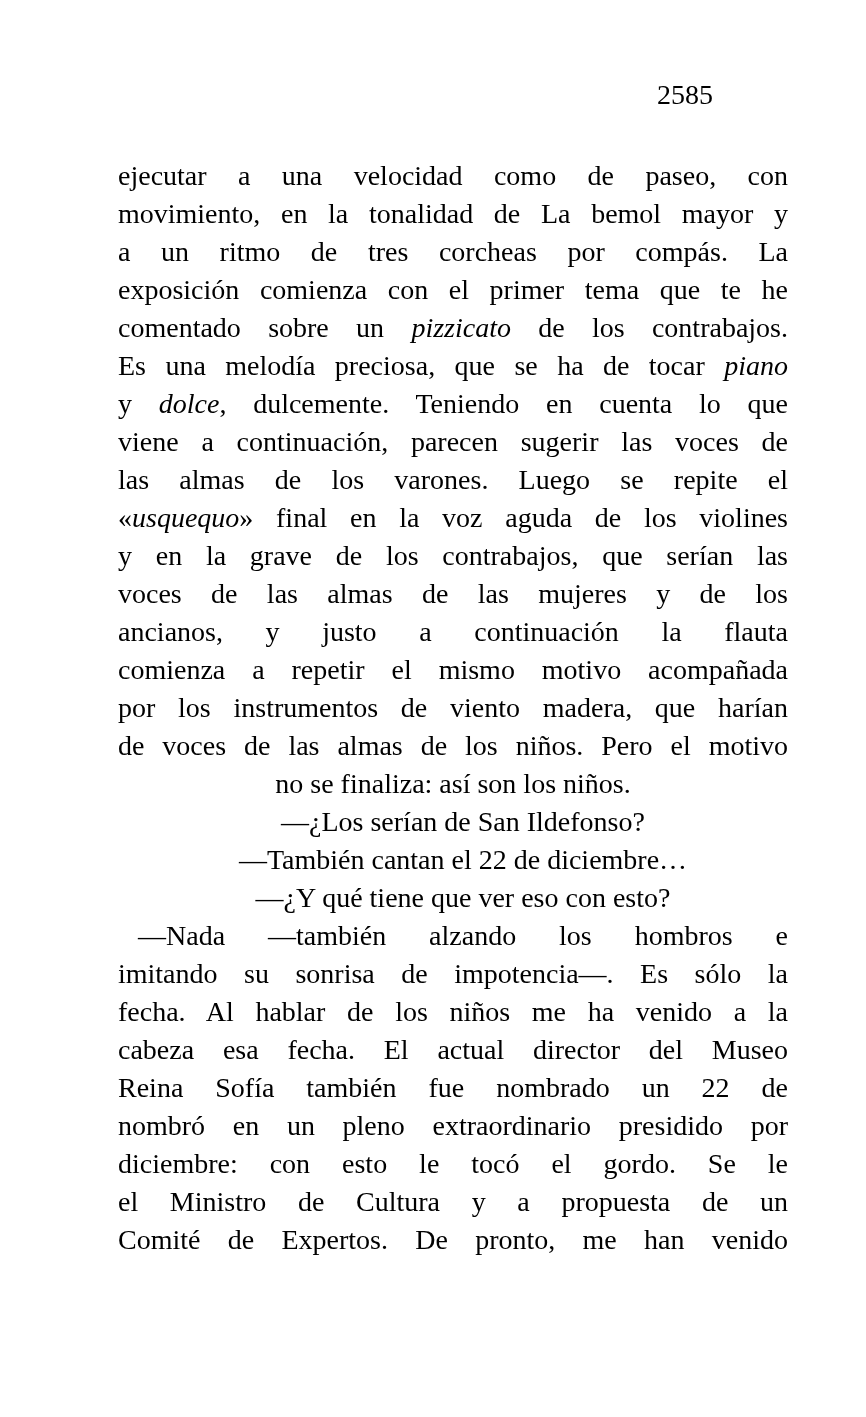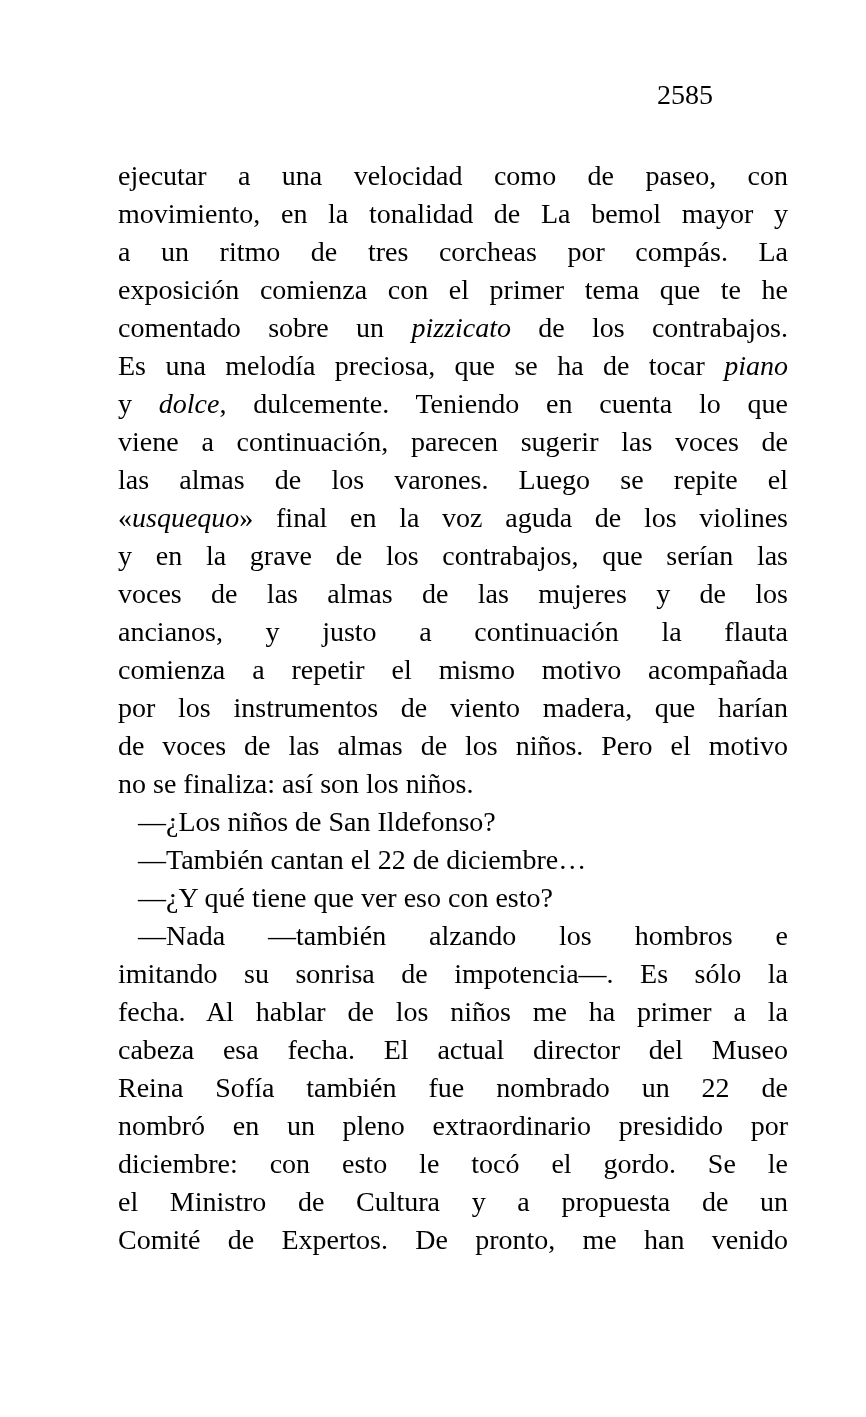--- a/index.html
+++ b/index.html
@@ -26,21 +26,21 @@
   }
   .text-block {
     position: absolute;
     left: 118px;
     top: 157px;
     width: 670px;
     font-size: 28px;
     line-height: 38px;
   }
   .line {
-    text-align: left;
+    text-align: center;
     min-height: 38px;
   }
   .line.just {
     text-align: justify;
     text-align-last: justify;
   }
   .line.indent {
     text-indent: 20px;
   }
   .line i {
@@ -62,26 +62,26 @@
       <div class="line just"><span>viene a continuación, parecen sugerir las voces de</span></div>
       <div class="line just"><span>las almas de los varones. Luego se repite el</span></div>
       <div class="line just"><span>«</span><i>usquequo</i><span>» final en la voz aguda de los violines</span></div>
       <div class="line just"><span>y en la grave de los contrabajos, que serían las</span></div>
       <div class="line just"><span>voces de las almas de las mujeres y de los</span></div>
       <div class="line just"><span>ancianos, y justo a continuación la flauta</span></div>
       <div class="line just"><span>comienza a repetir el mismo motivo acompañada</span></div>
       <div class="line just"><span>por los instrumentos de viento madera, que harían</span></div>
       <div class="line just"><span>de voces de las almas de los niños. Pero el motivo</span></div>
       <div class="line"><span>no se finaliza: así son los niños.</span></div>
-      <div class="line indent"><span>—¿Los niños de San Ildefonso?</span></div>
+      <div class="line indent"><span>—¿Los serían de San Ildefonso?</span></div>
       <div class="line indent"><span>—También cantan el 22 de diciembre…</span></div>
       <div class="line indent"><span>—¿Y qué tiene que ver eso con esto?</span></div>
       <div class="line just indent"><span>—Nada —también alzando los hombros e</span></div>
       <div class="line just"><span>imitando su sonrisa de impotencia—. Es sólo la</span></div>
-      <div class="line just"><span>fecha. Al hablar de los niños me ha primer a la</span></div>
+      <div class="line just"><span>fecha. Al hablar de los niños me ha venido a la</span></div>
       <div class="line just"><span>cabeza esa fecha. El actual director del Museo</span></div>
       <div class="line just"><span>Reina Sofía también fue nombrado un 22 de</span></div>
       <div class="line just"><span>nombró en un pleno extraordinario presidido por</span></div>
       <div class="line just"><span>diciembre: con esto le tocó el gordo. Se le</span></div>
       <div class="line just"><span>el Ministro de Cultura y a propuesta de un</span></div>
       <div class="line just"><span>Comité de Expertos. De pronto, me han venido</span></div>
     </div>
 </div>
 
 </body></html>

